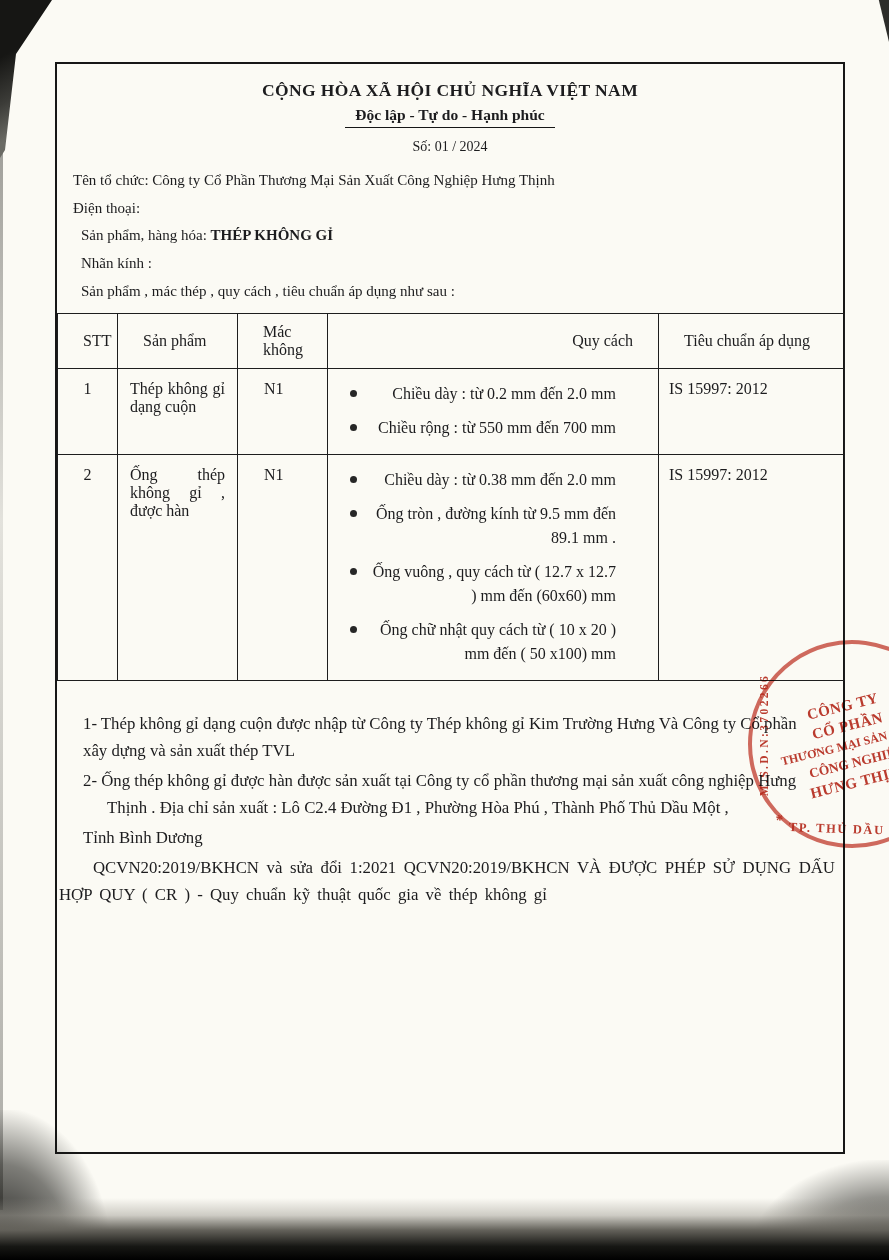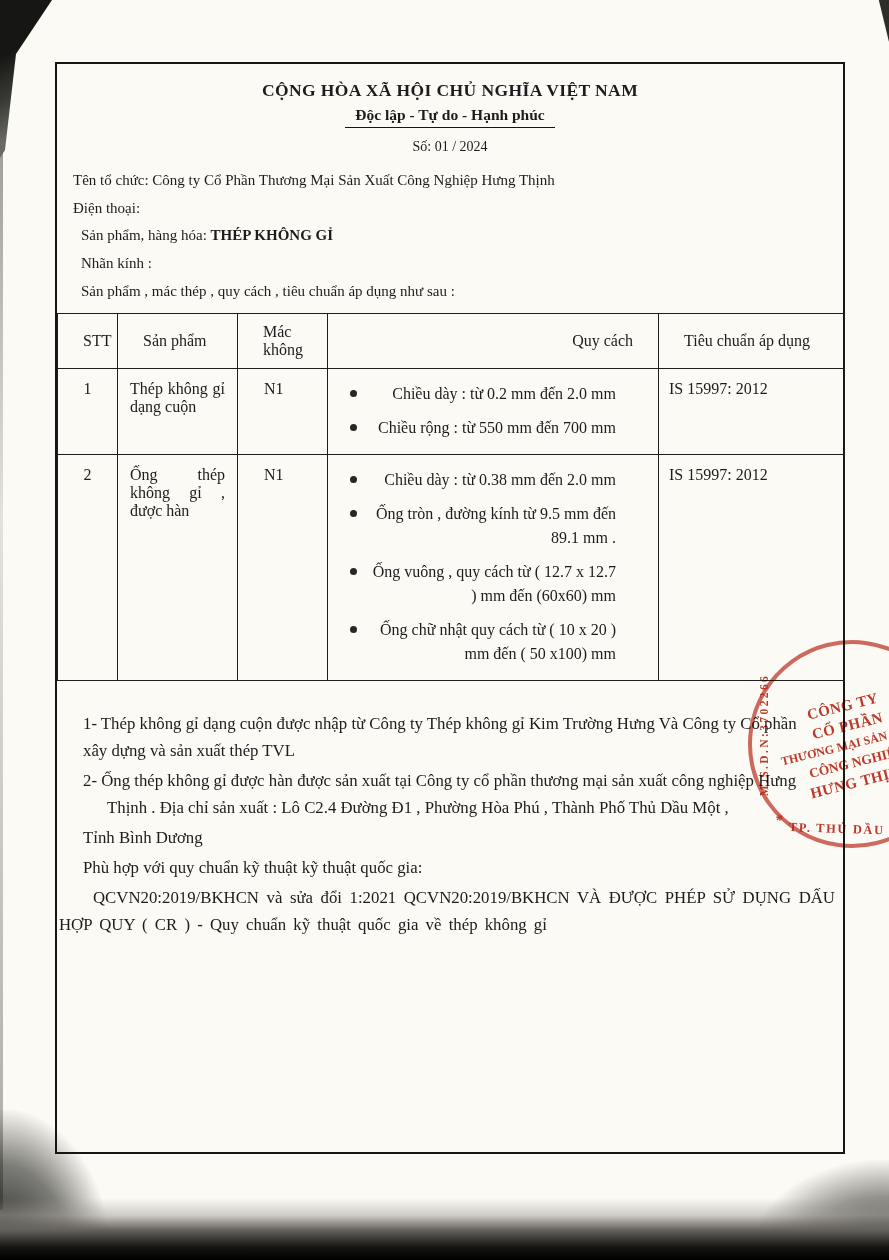--- a/index.html
+++ b/index.html
@@ -149,21 +149,20 @@
           </td>
           <td class="c-tc">IS 15997: 2012</td>
         </tr>
       </tbody>
     </table>
 
     <div class="notes">
       <div>1-  Thép không gỉ dạng cuộn được nhập từ Công ty Thép không gỉ Kim Trường Hưng Và Công ty Cổ phần xây dựng và sản xuất thép TVL</div>
       <div class="note-hang">2-  Ống thép không gỉ được hàn được sản xuất tại Công ty cổ phần thương mại sản xuất công nghiệp Hưng Thịnh . Địa chỉ sản xuất : Lô C2.4 Đường Đ1 , Phường Hòa Phú , Thành Phố Thủ Dầu Một ,</div>
       <div>Tỉnh Bình Dương</div>
-      <div>Phù hợp với quy chuẩn kỹ thuật kỹ thuật quốc gia:</div>
       <div class="regulation">QCVN20:2019/BKHCN và sửa đổi 1:2021 QCVN20:2019/BKHCN VÀ ĐƯỢC PHÉP SỬ DỤNG DẤU HỢP QUY ( CR ) -  Quy chuẩn kỹ thuật quốc gia về thép không gỉ</div>
     </div>
 
   </div>
 
   <div class="stamp">
     <div class="stamp-arc-left">M.S.D.N:3702266</div>
     <div class="stamp-star">*</div>
     <div class="stamp-center">
       <div class="st-l1">CÔNG TY</div>

